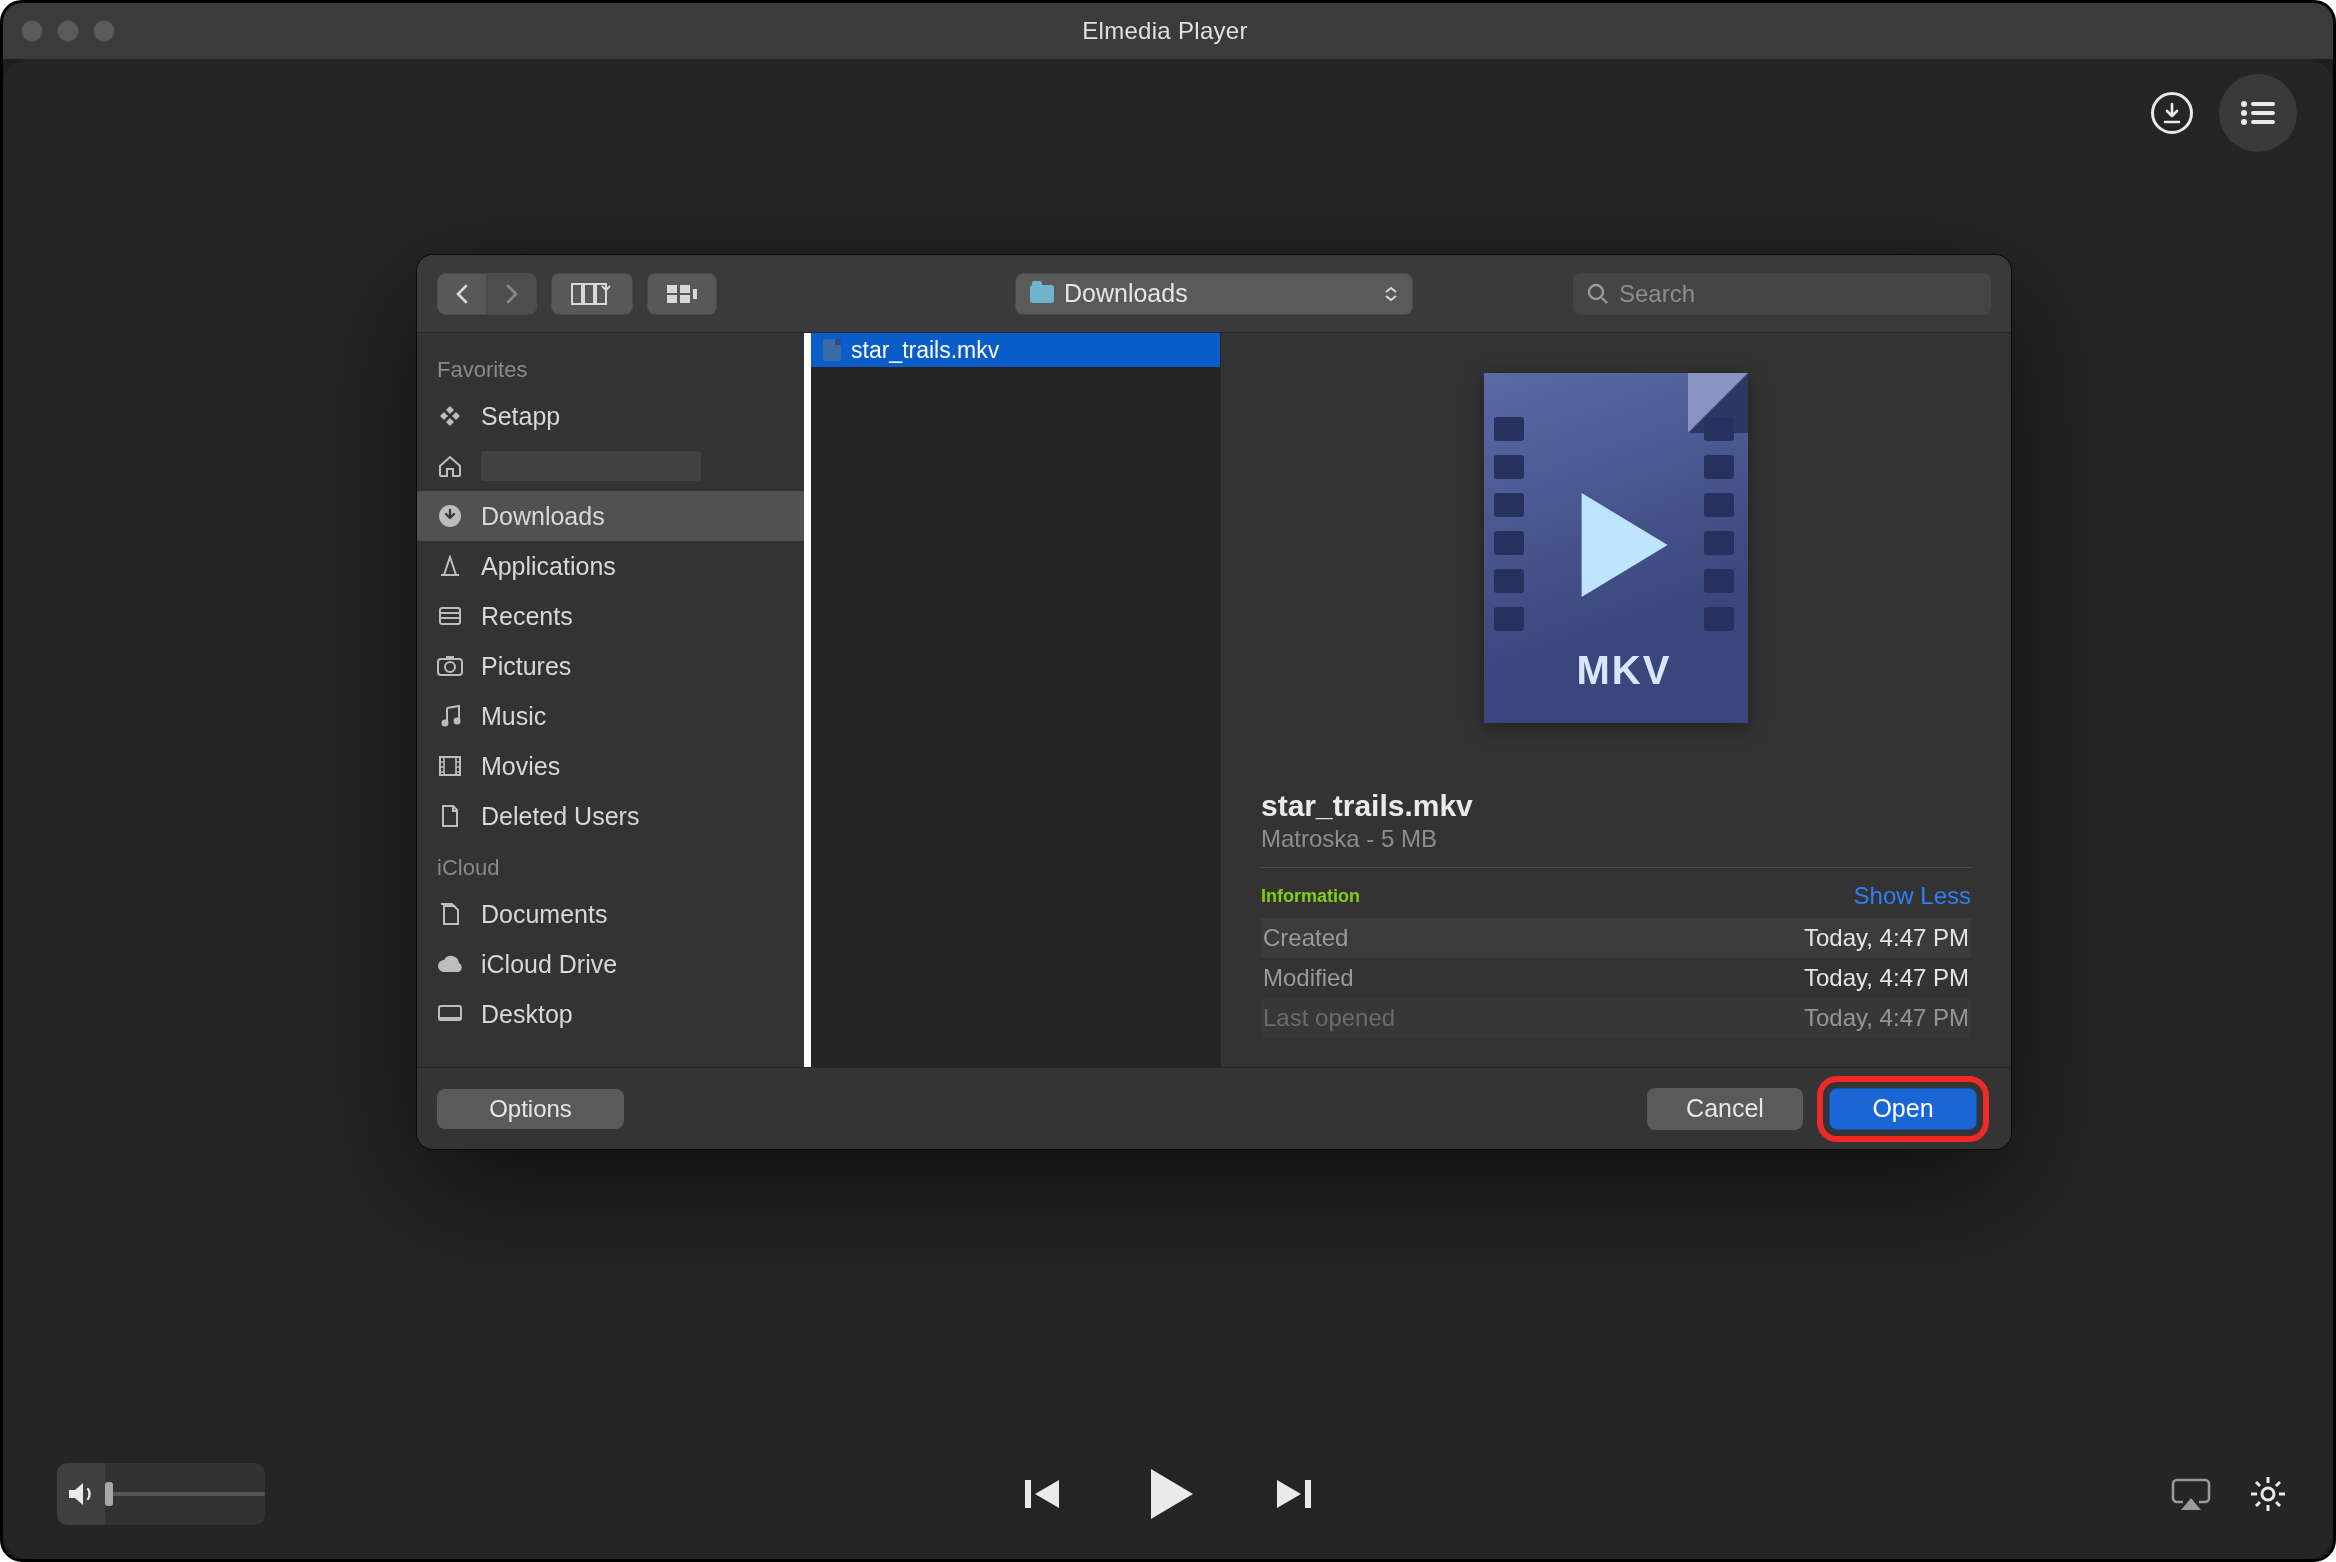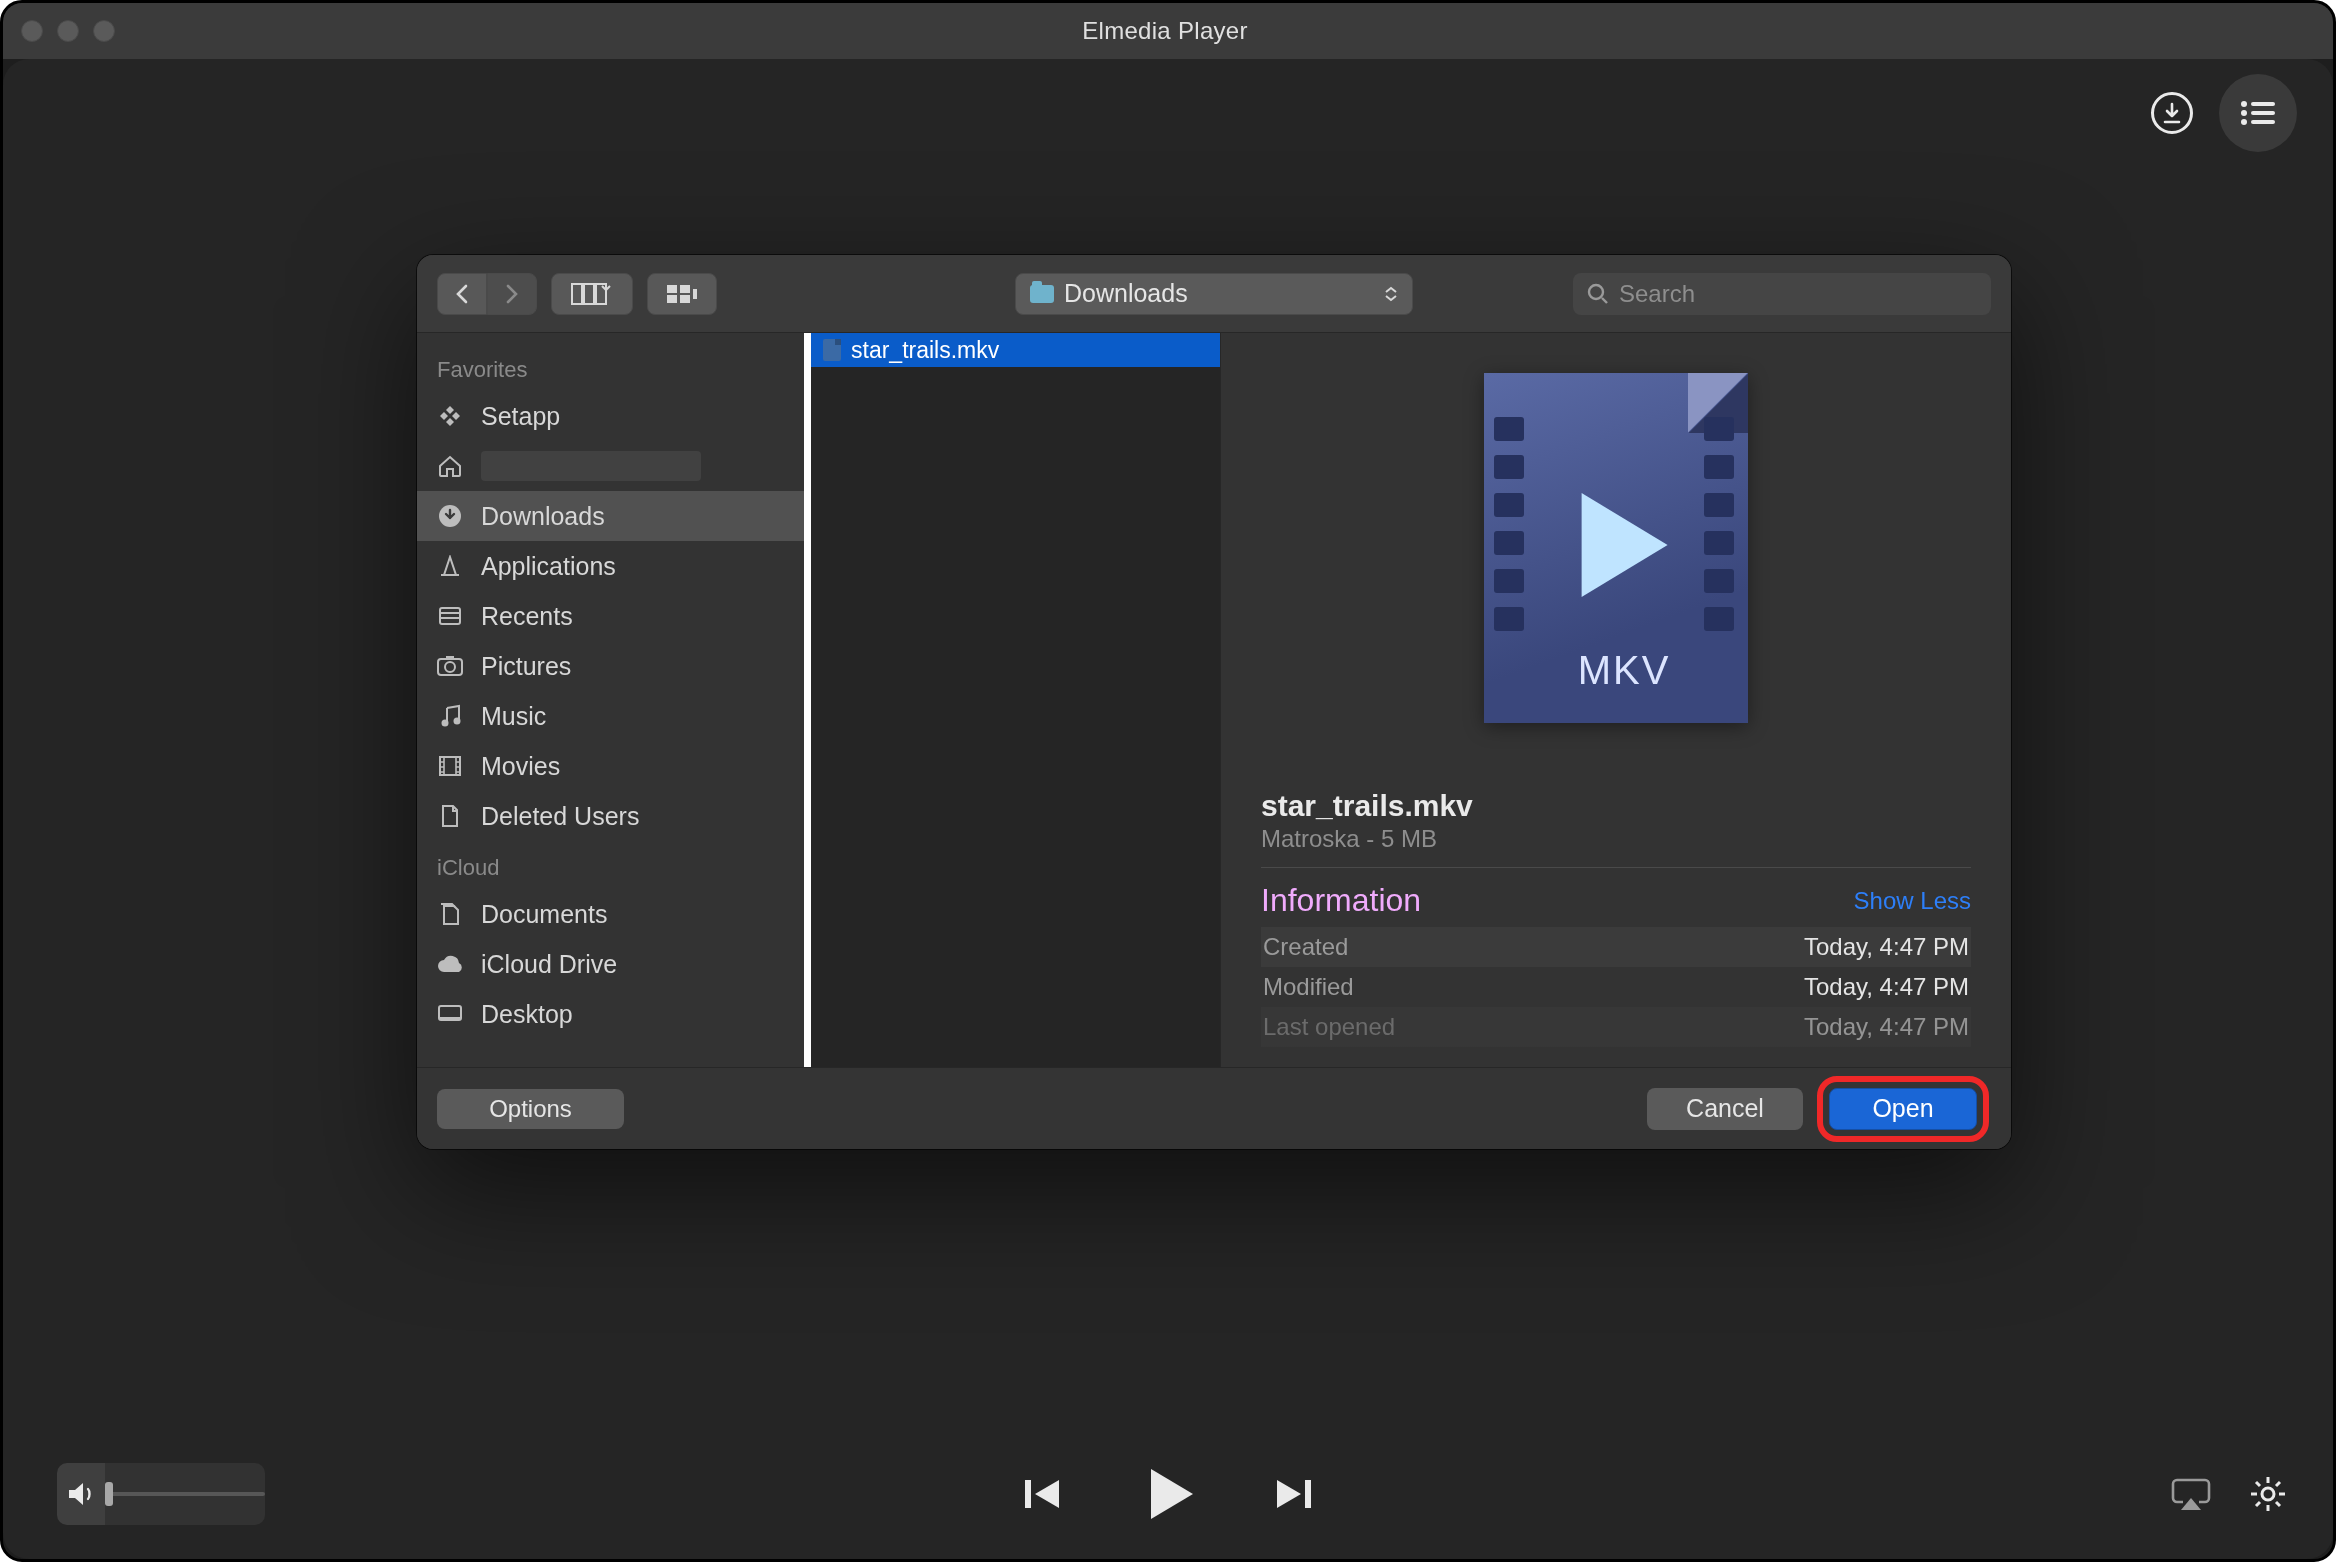--- a/index.html
+++ b/index.html
@@ -67,27 +67,27 @@
 
   .preview { flex:1; background:#333333; padding: 40px 40px 20px 40px; display:flex; flex-direction:column; position:relative;}
   .preview .thumb-wrap{ height:360px; display:flex; align-items:flex-start; justify-content:center;}
   .mkv-file { width: 264px; height: 350px; background: linear-gradient(160deg,#5a6aa5 0%, #3a477c 70%); position:relative; box-shadow:0 4px 18px rgba(0,0,0,.4);}
   .mkv-file .fold { position:absolute; right:0; top:0; width:60px; height:60px; background:linear-gradient(135deg,#8a94c2 0%, #8a94c2 49%, transparent 50%); }
   .mkv-file .fold::after{ content:""; position:absolute; right:0; top:0; width:60px; height:60px; background:linear-gradient(315deg,#2e3761 0%, #2e3761 49%, transparent 50%);}
   .sprocket-l, .sprocket-r{ position:absolute; top:44px; width:34px; display:flex; flex-direction:column; gap:14px;}
   .sprocket-l{ left:10px;} .sprocket-r{ right:10px;}
   .sp { width:30px; height:24px; background:#26315e; border-radius:3px;}
   .play-tri { position:absolute; left:50%; top:120px; transform:translateX(-40%); width:0; height:0; border-top:52px solid transparent; border-bottom:52px solid transparent; border-left:86px solid #bfe4ff;}
-  .mkv-label { position:absolute; left:16px; right:0; bottom:30px; text-align:center; color:#dce5ff; font-size:40px; font-weight:400; letter-spacing:2px;}
+  .mkv-label { position:absolute; left:16px; right:0; bottom:30px; text-align:center; color:#dce5ff; font-size:40px; font-weight:700; letter-spacing:2px;}
 
   .pv-filename { color:#eaeaea; font-size:30px; font-weight:700; margin-top:56px;}
   .pv-sub { color:#8e8e8e; font-size:24px; margin-top:2px;}
   .pv-hr { border:none; border-top:1px solid #4a4a4a; margin-top:14px;}
   .info-head { display:flex; justify-content:space-between; align-items:center; margin-top:14px;}
-  .info-head .lbl{ color:#f0abfc; font-size:32px; font-weight:400;}
+  .info-head .lbl{ color:#84cc16; font-size:18px; font-weight:700;}
   .info-head .link{ color:#2d7ff9; font-size:24px;}
   .info-rows { margin-top:8px;}
   .info-row { display:flex; justify-content:space-between; height:40px; align-items:center; font-size:24px;}
   .info-row:nth-child(odd){ background:#3b3b3b;}
   .info-row .k{ color:#9a9a9a; padding-left:2px;}
   .info-row .v{ color:#e4e4e4; padding-right:2px;}
   .info-fade { position:absolute; left:40px; right:40px; bottom:0; height:22px; background:linear-gradient(to bottom, rgba(51,51,51,0), #333);}
 
   .dialog-footer { height: 82px; border-top:1px solid #272727; background:#343434; display:flex; align-items:center; padding:0 22px 0 20px;}
   .options-btn { width: 187px; height:40px; background:#5a5a5a; border-radius:8px; color:#e6e6e6; font-size:24px; display:flex; align-items:center; justify-content:center;}

